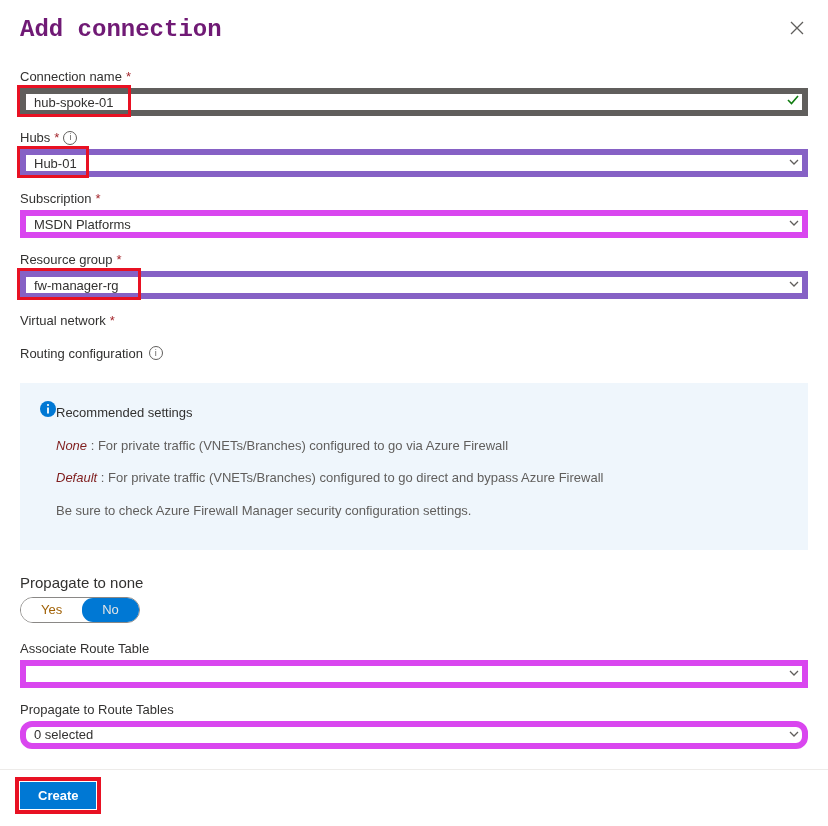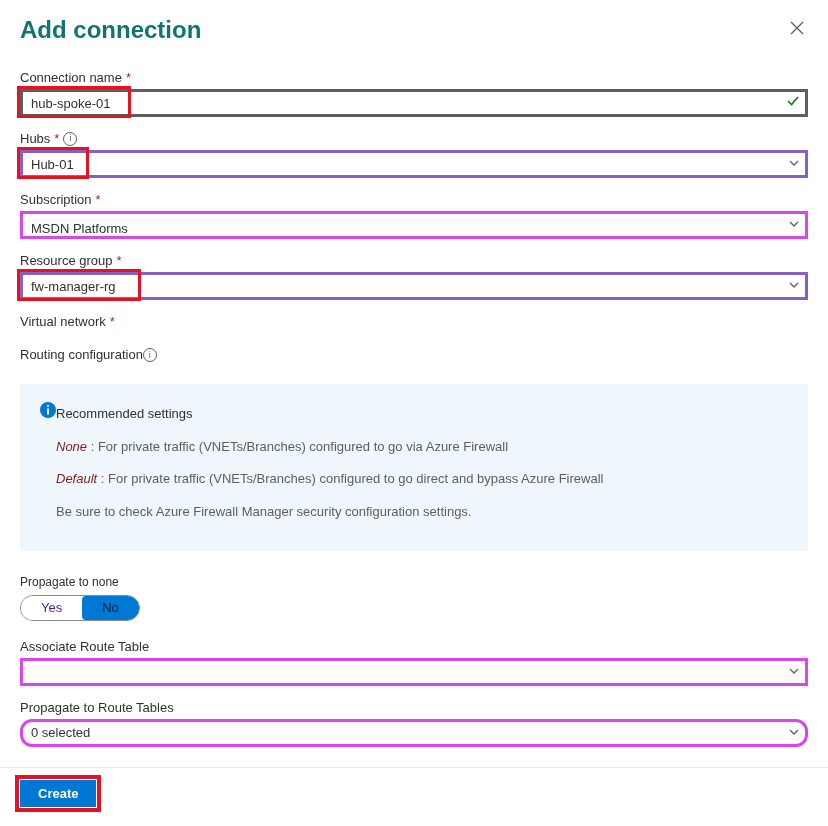--- a/index.html
+++ b/index.html
@@ -12,21 +12,22 @@
     }
     .header-row {
       display: flex;
       justify-content: space-between;
       align-items: center;
       margin-bottom: 26px;
     }
     .page-title {
       font-size: 24px;
       font-weight: 600;
-      color: #0f766e;
+      color: #701a75;
+      font-family: Liberation Mono, monospace;
     }
     .close-icon {
       font-size: 16px;
       color: #605e5c;
       cursor: pointer;
       padding: 4px;
     }
     .field-group { margin-bottom: 14px; }
     .field-label {
       display: flex;
@@ -47,21 +48,21 @@
       border-radius: 50%;
       font-size: 9px;
       color: #605e5c;
       font-style: normal;
       line-height: 1;
     }
     .input-wrap { position: relative; }
     .text-input, .select-input {
       width: 100%;
       height: 28px;
-      border: 3px solid #d946ef;
+      border: 6px solid #d946ef;
       font-size: 13px;
       padding: 0 28px 0 8px;
       background: #fff;
       color: #323130;
       font-family: inherit;
     }
     .text-input.valid { border-color: #605e5c; }
     .select-input { cursor: pointer; appearance: none; }
     .purple-border { border-color: #8661c5; }
     .chevron {
@@ -80,62 +81,63 @@
       pointer-events: none;
     }
     .highlight-box {
       position: absolute;
       border: 3px solid #e81123;
       pointer-events: none;
       z-index: 5;
     }
     .section-label {
       display: flex;
-      align-items: flex-end;
+      align-items: flex-start;
+      gap: 6px;
       font-size: 13px;
       margin-bottom: 5px;
     }
     .info-box {
       background: #eff6fc;
       padding: 18px 20px;
       margin: 22px 0 24px;
       display: flex;
     }
     .info-box-icon {
       flex-shrink: 0;
       color: #0078d4;
     }
     .info-content { font-size: 13px; line-height: 1.9; color: #323130; }
     .info-title { font-weight: 400; margin-bottom: 8px; }
     .info-line { margin-bottom: 8px; color: #605e5c; }
     .info-line em { font-style: italic; color: #7f1d1d; }
     .toggle-group { margin-bottom: 18px; }
-    .toggle-label { font-size: 12px; margin-bottom: 6px; }
+    .toggle-label { font-size: 15px; margin-bottom: 6px; }
     .pill-toggle {
       display: inline-flex;
       border: 1px solid #8a8886;
       border-radius: 14px;
       overflow: hidden;
       height: 26px;
       align-items: center;
     }
     .pill-option {
       padding: 0 20px;
       font-size: 13px;
       height: 100%;
       display: flex;
       align-items: center;
       cursor: pointer;
       background: #fff;
-      color: #4c1d95;
+      color: #a16207;
     }
     .pill-option.active {
       background: #0078d4;
-      color: #0f172a;
-      border-radius: 4px;
+      color: #e5e5e5;
+      border-radius: 11px;
     }
     .footer-bar {
       border-top: 1px solid #edebe9;
       margin-top: 20px;
       padding-top: 12px;
       margin-left: -20px;
       margin-right: -20px;
       padding-left: 20px;
       padding-right: 20px;
     }

